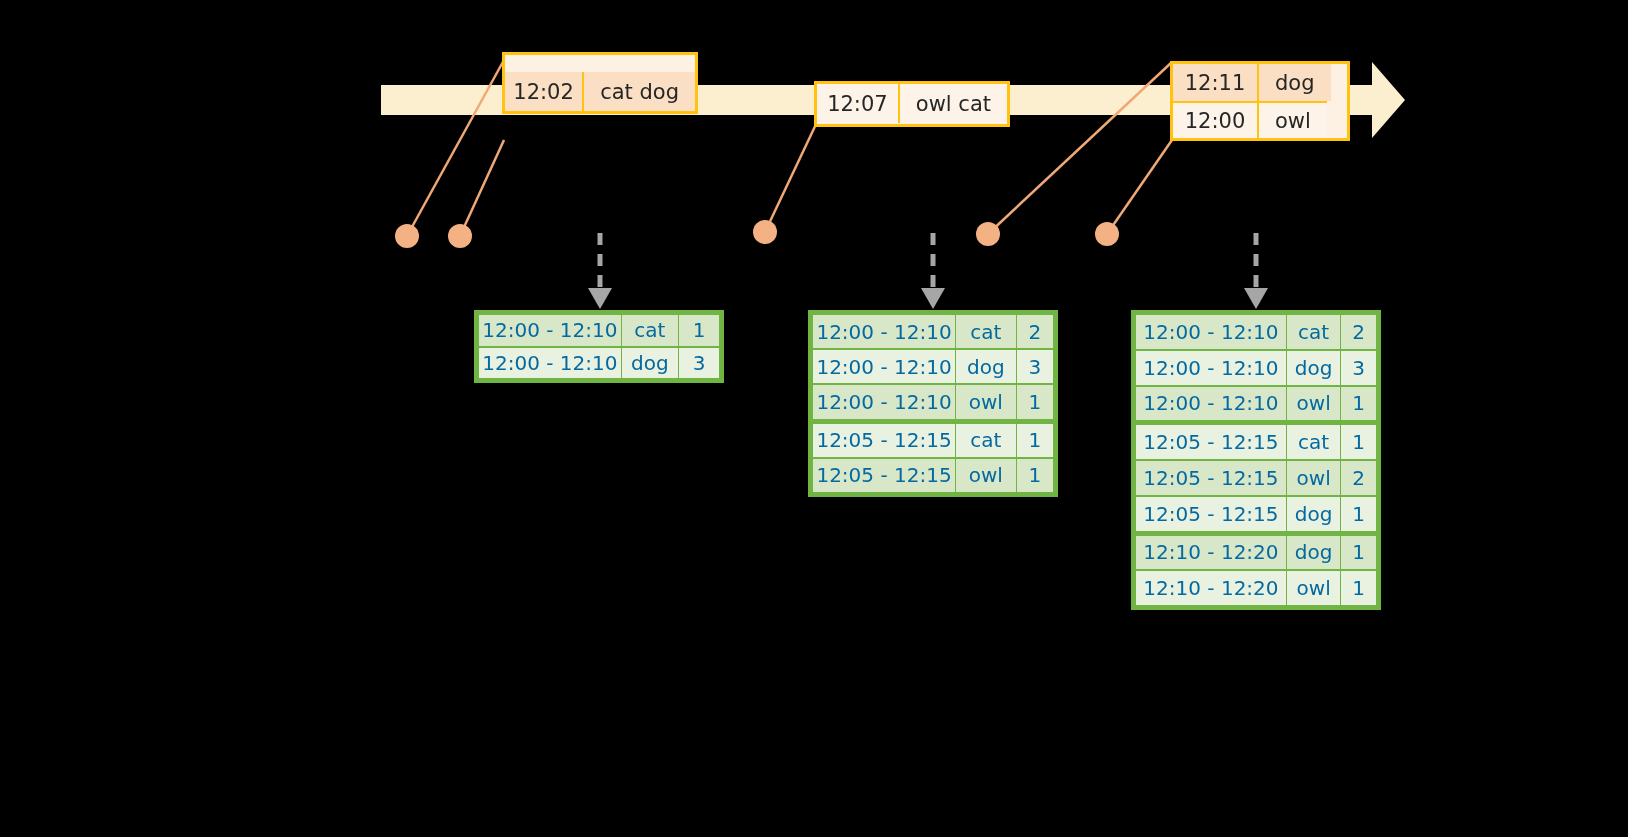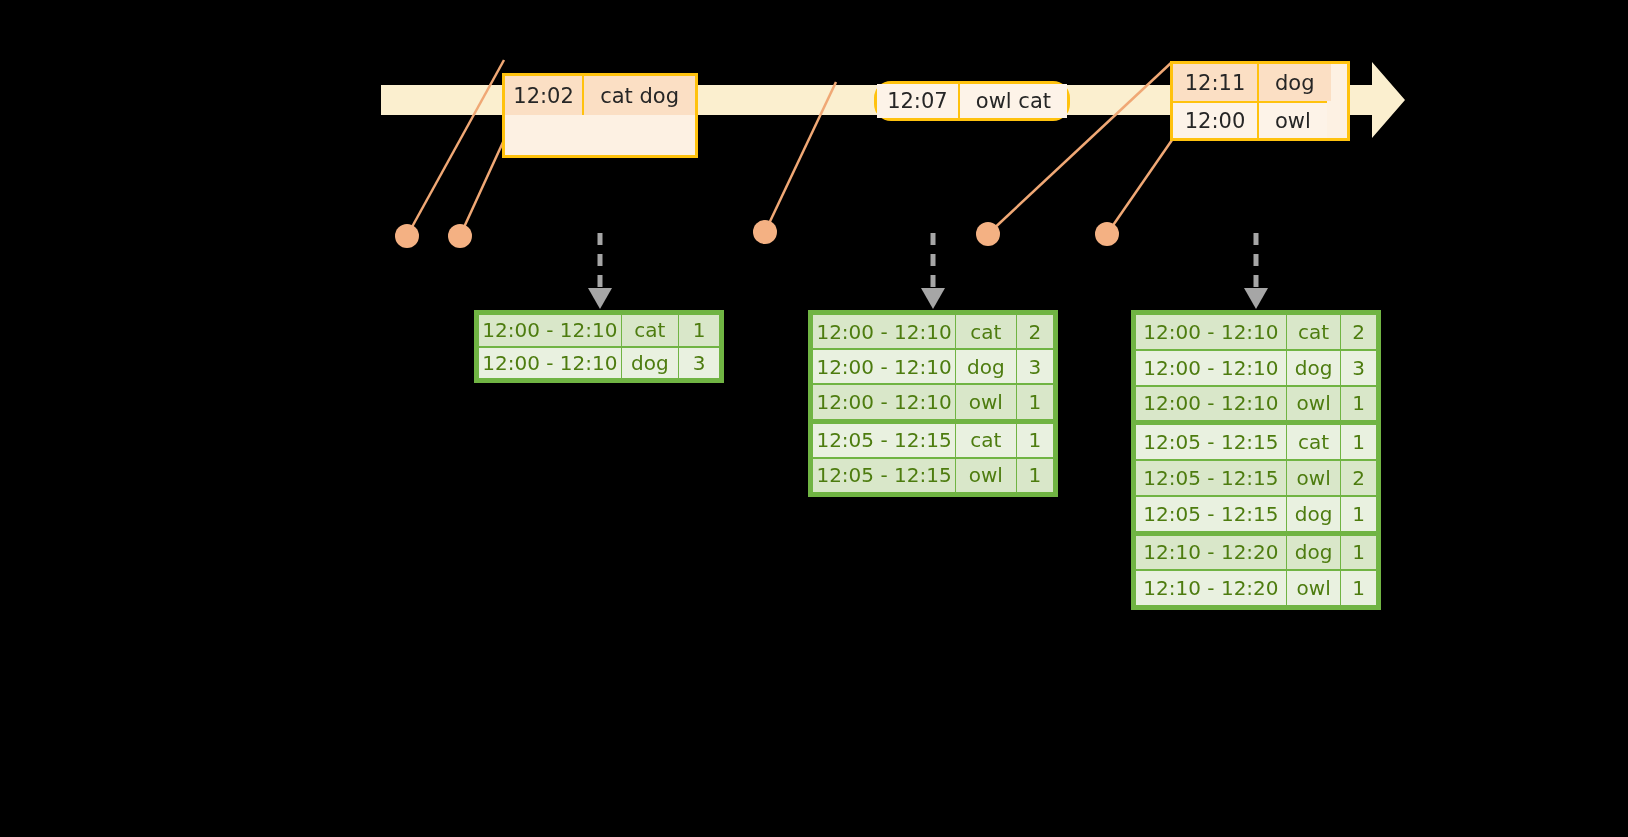--- a/index.html
+++ b/index.html
@@ -84,21 +84,21 @@
     display: flex;
     height: 37px;
     box-sizing: border-box;
   }
   .res-cell {
     box-sizing: border-box;
     display: flex;
     align-items: center;
     justify-content: center;
     font-size: 20px;
-    color: #4d7c0f;
+    color: #0369a1;
     background: #E9F1E0;
     margin: 1px 0 1px 1px;
   }
   .res-cell:last-child {
     margin-right: 1px;
   }
   .res-row.shade .res-cell {
     background: #D9E7C9;
   }
   .res-row.group-end {
@@ -149,28 +149,28 @@
       <line x1="933" y1="233" x2="933" y2="288"></line>
       <line x1="1256" y1="233" x2="1256" y2="288"></line>
     </g>
     <g fill="#A6A6A6">
       <path d="M 588 288 L 612 288 L 600 309 Z"></path>
       <path d="M 921 288 L 945 288 L 933 309 Z"></path>
       <path d="M 1244 288 L 1268 288 L 1256 309 Z"></path>
     </g>
   </svg>
 
-  <div class="event-box" style="left:502px; top:73px; width:196px; height:85px;">
+  <div class="event-box" style="left:502px; top:52px; width:196px; height:62px;justify-content:flex-end;">
     <div class="event-row alt">
       <div class="event-time">12:02</div>
       <div class="event-words">cat dog</div>
     </div>
   </div>
 
-  <div class="event-box" style="left:874px; top:81px; width:196px; height:40px;border-radius:17px;">
+  <div class="event-box" style="left:814px; top:81px; width:196px; height:46px;">
     <div class="event-row">
       <div class="event-time">12:07</div>
       <div class="event-words">owl cat</div>
     </div>
   </div>
 
   <div class="event-box" style="left:1170px; top:61px; width:180px; height:80px;">
     <div class="event-row alt">
       <div class="event-time">12:11</div>
       <div class="event-words">dog</div>

